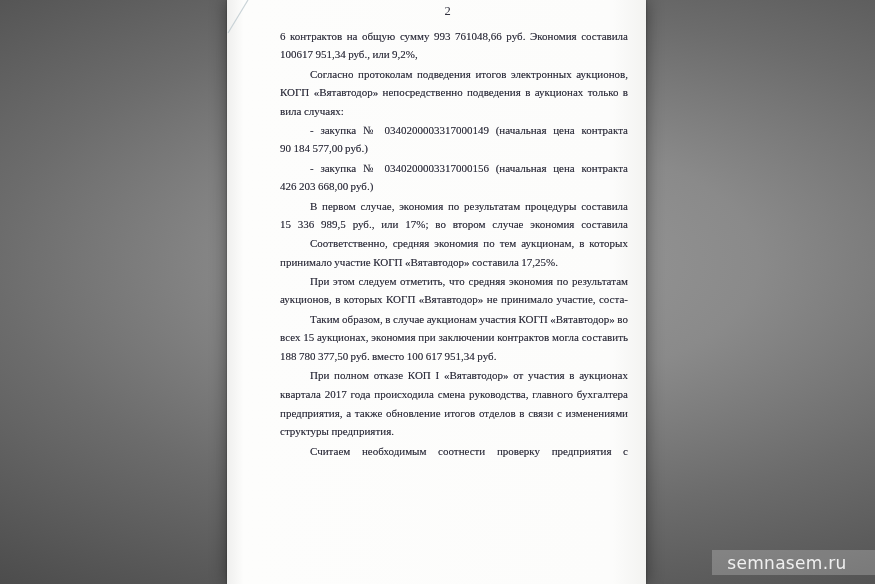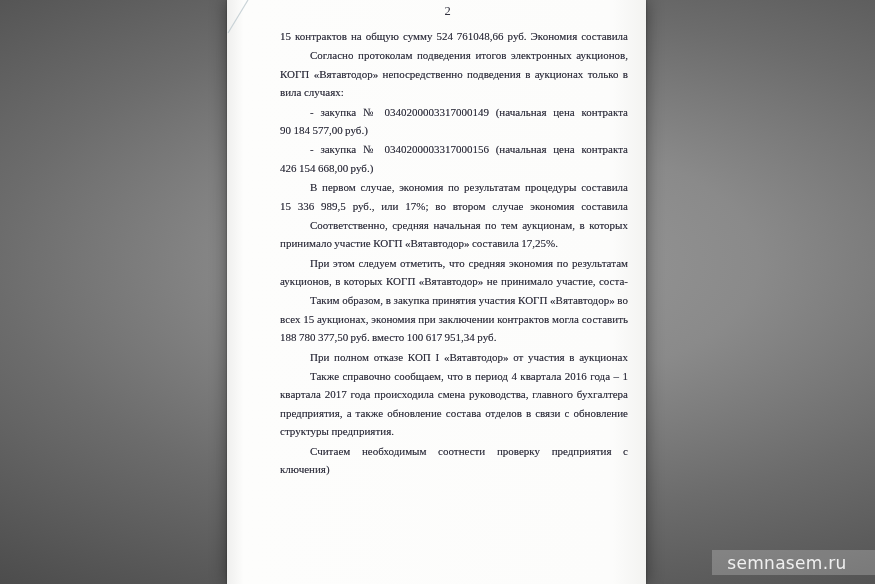--- a/index.html
+++ b/index.html
@@ -94,64 +94,63 @@
   <div class="page">
 
     <svg class="page-corner-crease" width="44" height="44" viewBox="0 0 44 44">
       <line x1="21" y1="0" x2="1" y2="33" stroke="#b9c6cc" stroke-width="1.2" opacity="0.75"></line>
     </svg>
 
     <div class="page-number">2</div>
 
     <div class="text-block">
         <div class="paragraph">
-          <div class="line justify">15 контрактов на общую сумму 524 761048,66 руб. Экономия составила</div>
+          <div class="line justify">6 контрактов на общую сумму 993 761048,66 руб. Экономия составила</div>
+          <div class="line justify last">100617 951,34 руб., или 9,2%,</div>
         </div>
         <div class="paragraph">
           <div class="line justify first">Согласно протоколам подведения итогов электронных аукционов,</div>
           <div class="line justify">КОГП «Вятавтодор» непосредственно подведения в аукционах только в</div>
           <div class="line justify last">вила случаях:</div>
         </div>
         <div class="paragraph">
           <div class="line justify first">- закупка № 0340200003317000149 (начальная цена контракта</div>
           <div class="line justify last">90 184 577,00 руб.)</div>
         </div>
         <div class="paragraph">
           <div class="line justify first">- закупка № 0340200003317000156 (начальная цена контракта</div>
-          <div class="line justify last">426 154 668,00 руб.)</div>
+          <div class="line justify last">426 203 668,00 руб.)</div>
         </div>
         <div class="paragraph">
           <div class="line justify first">В первом случае, экономия по результатам процедуры составила</div>
           <div class="line justify">15 336 989,5 руб., или 17%; во втором случае экономия составила</div>
         </div>
         <div class="paragraph">
-          <div class="line justify first">Соответственно, средняя начальная по тем аукционам, в которых</div>
+          <div class="line justify first">Соответственно, средняя экономия по тем аукционам, в которых</div>
           <div class="line justify last">принимало участие КОГП «Вятавтодор» составила 17,25%.</div>
         </div>
         <div class="paragraph">
           <div class="line justify first">При этом следуем отметить, что средняя экономия по результатам 13</div>
           <div class="line justify">аукционов, в которых КОГП «Вятавтодор» не принимало участие, соста-</div>
         </div>
         <div class="paragraph">
-          <div class="line justify first">Таким образом, в закупка принятия участия КОГП «Вятавтодор» во</div>
+          <div class="line justify first">Таким образом, в случае аукционам участия КОГП «Вятавтодор» во</div>
           <div class="line justify">всех 15 аукционах, экономия при заключении контрактов могла составить</div>
           <div class="line justify last">188 780 377,50 руб. вместо 100 617 951,34 руб.</div>
         </div>
         <div class="paragraph">
           <div class="line justify first">При полном отказе КОП I «Вятавтодор» от участия в аукционах эко-</div>
         </div>
         <div class="paragraph">
-          <div class="line justify first">Также справочно сообщаем, что в период 4 квартала 2016 года – 1</div>
           <div class="line justify">квартала 2017 года происходила смена руководства, главного бухгалтера</div>
-          <div class="line justify">предприятия, а также обновление состава отделов в связи с обновление</div>
+          <div class="line justify">предприятия, а также обновление итогов отделов в связи с изменениями</div>
           <div class="line justify last">структуры предприятия.</div>
         </div>
         <div class="paragraph">
           <div class="line justify first">Считаем необходимым соотнести проверку предприятия с результата-</div>
-          <div class="line justify last">ключения)</div>
         </div>
       </div>
 
   </div>
 
   <div class="watermark-band">
     <span class="watermark-text">semnasem.ru</span>
   </div>
 
 </div>

